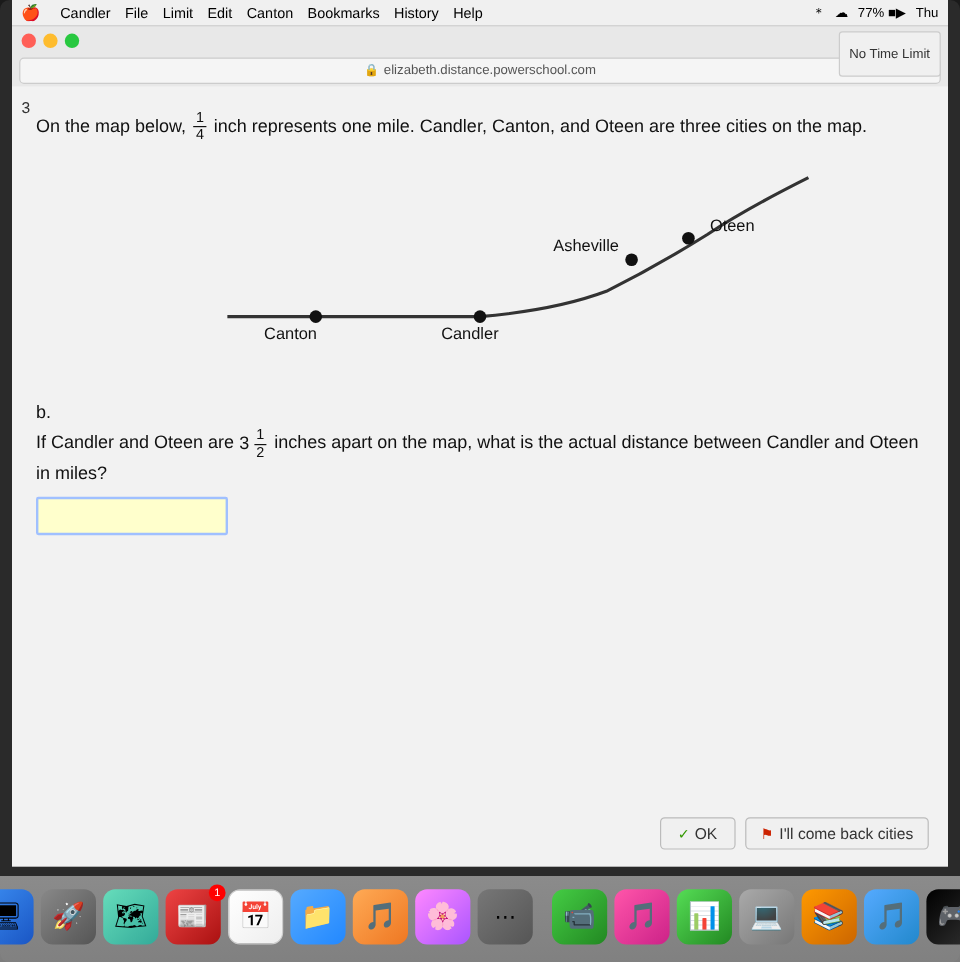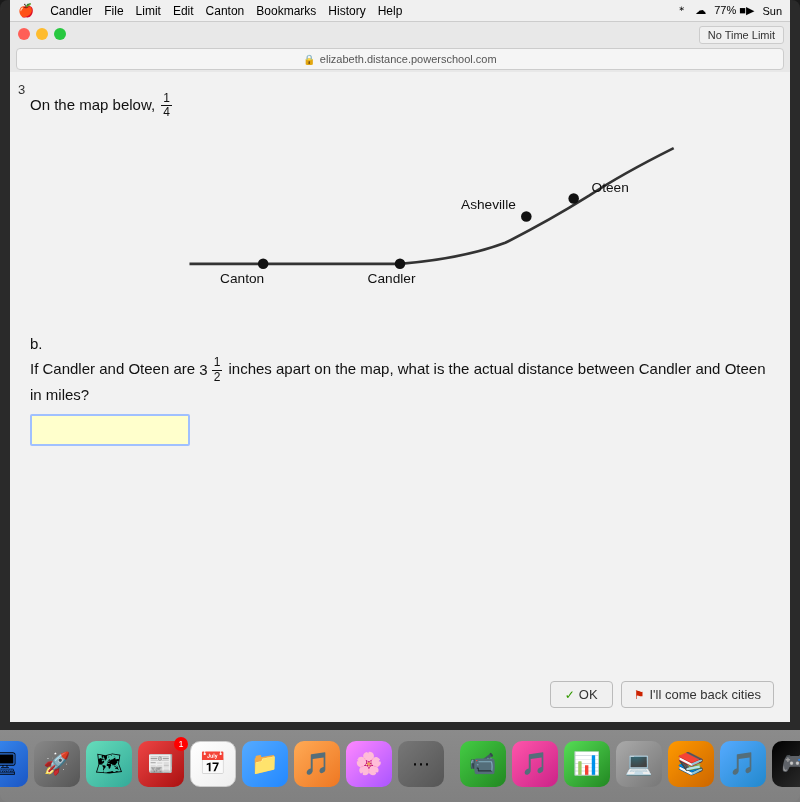--- a/index.html
+++ b/index.html
@@ -115,21 +115,21 @@
       font-size: 10px;
     }
 
     .no-time-limit {
       position: absolute;
       right: 6px;
       top: 26px;
       background: #f0f0f0;
       border: 1px solid #ccc;
       border-radius: 3px;
-      padding: 2px 8px;
+      padding: 12px 8px;
       font-size: 11px;
       color: #333;
     }
 
     
     .content-area {
       background: #f2f2f2;
       height: calc(100% - 70px);
       padding: 12px 20px;
       position: relative;
@@ -352,21 +352,21 @@
         <span class="menu-item">Edit</span>
         <span class="menu-item">Canton</span>
         <span class="menu-item">Bookmarks</span>
         <span class="menu-item">History</span>
         <span class="menu-item">Help</span>
       </div>
       <div class="menu-bar-right">
         <span>＊</span>
         <span>☁</span>
         <span>77% ■▶</span>
-        <span>Sun</span>
+        <span>Thu</span>
       </div>
     </div>
 
     <div class="tab-bar">
       <div class="traffic-lights">
         <div class="traffic-light tl-red"></div>
         <div class="traffic-light tl-yellow"></div>
         <div class="traffic-light tl-green"></div>
       </div>
     </div>
@@ -381,20 +381,21 @@
     <div class="content-area">
 
       <div class="question-number">3</div>
 
       <div class="question-text">
         <span>On the map below,</span>
         <span class="fraction">
           <span class="numerator">1</span>
           <span class="denominator">4</span>
         </span>
+        <span>inch represents one mile. Candler, Canton, and Oteen are three cities on the map.</span>
       </div>
 
       <div class="map-container">
         <svg class="map-svg" viewBox="0 0 560 190">
 
           <line x1="80" y1="130" x2="280" y2="130" stroke="#333" stroke-width="2.5"></line>
 
           <path d="M 280 130 Q 340 125 380 110 Q 420 90 460 65 Q 490 45 540 20" fill="none" stroke="#333" stroke-width="2.5"></path>
 
           <circle cx="150" cy="130" r="5" fill="#111"></circle>

